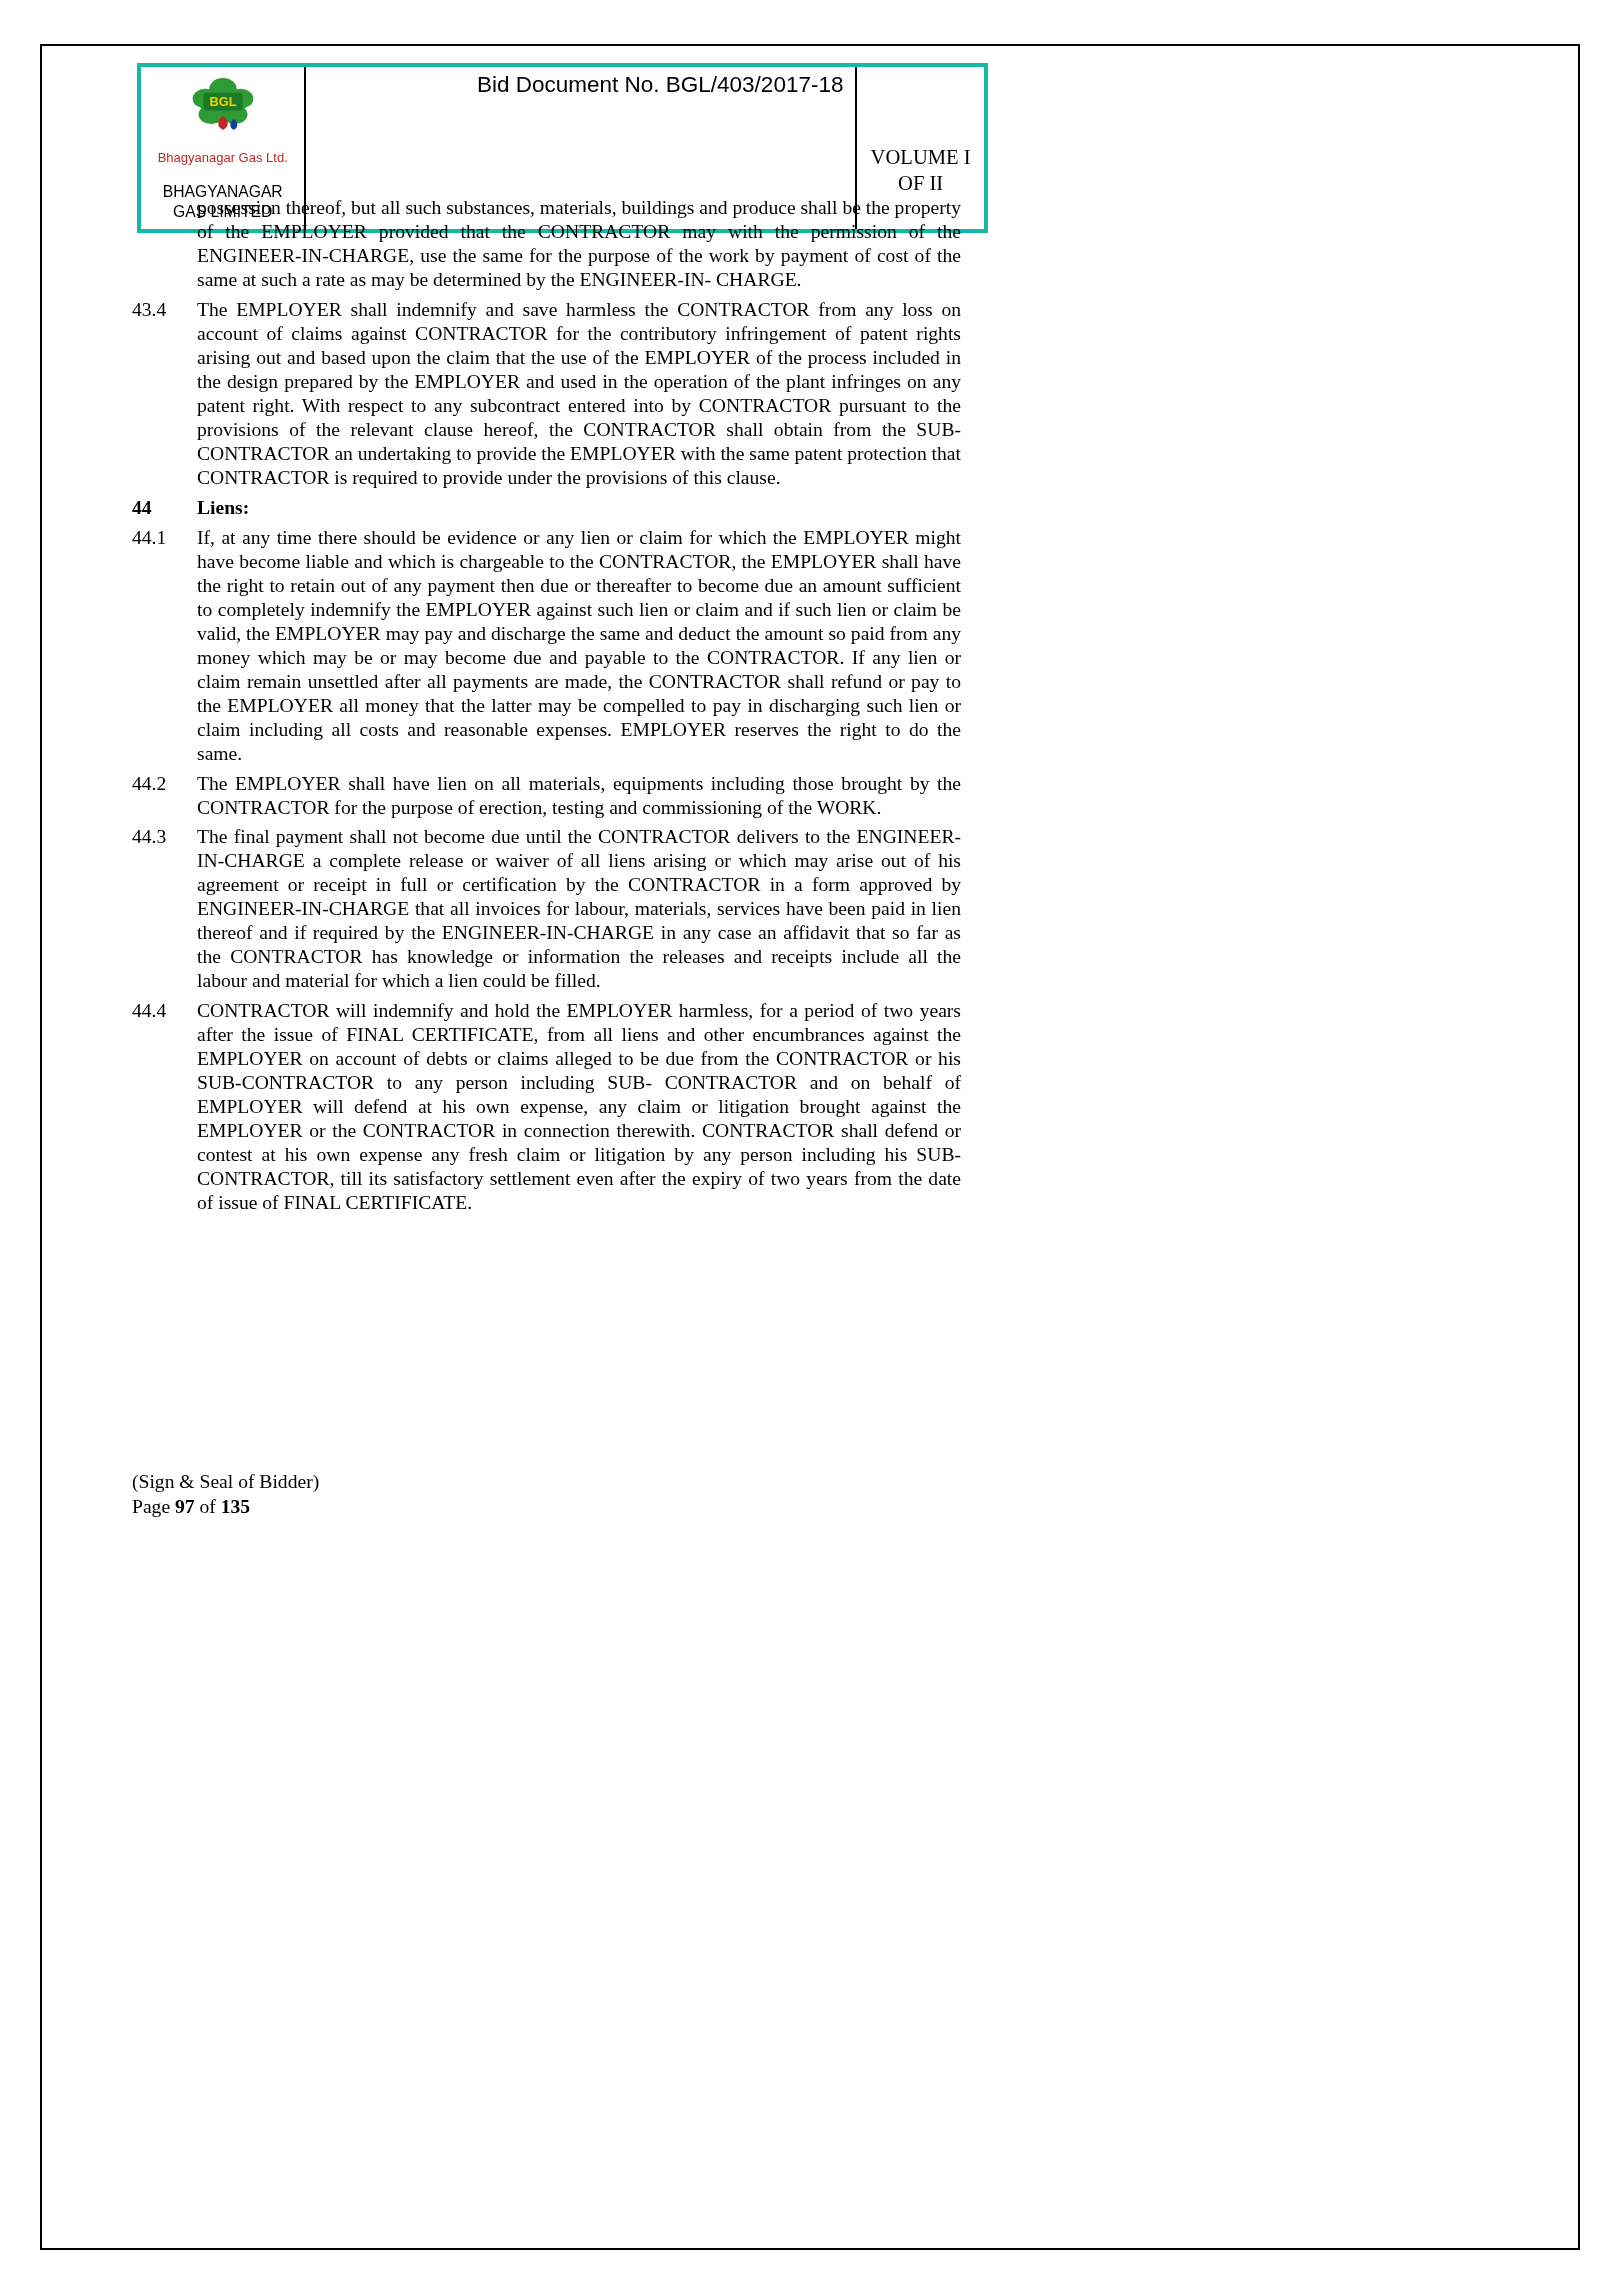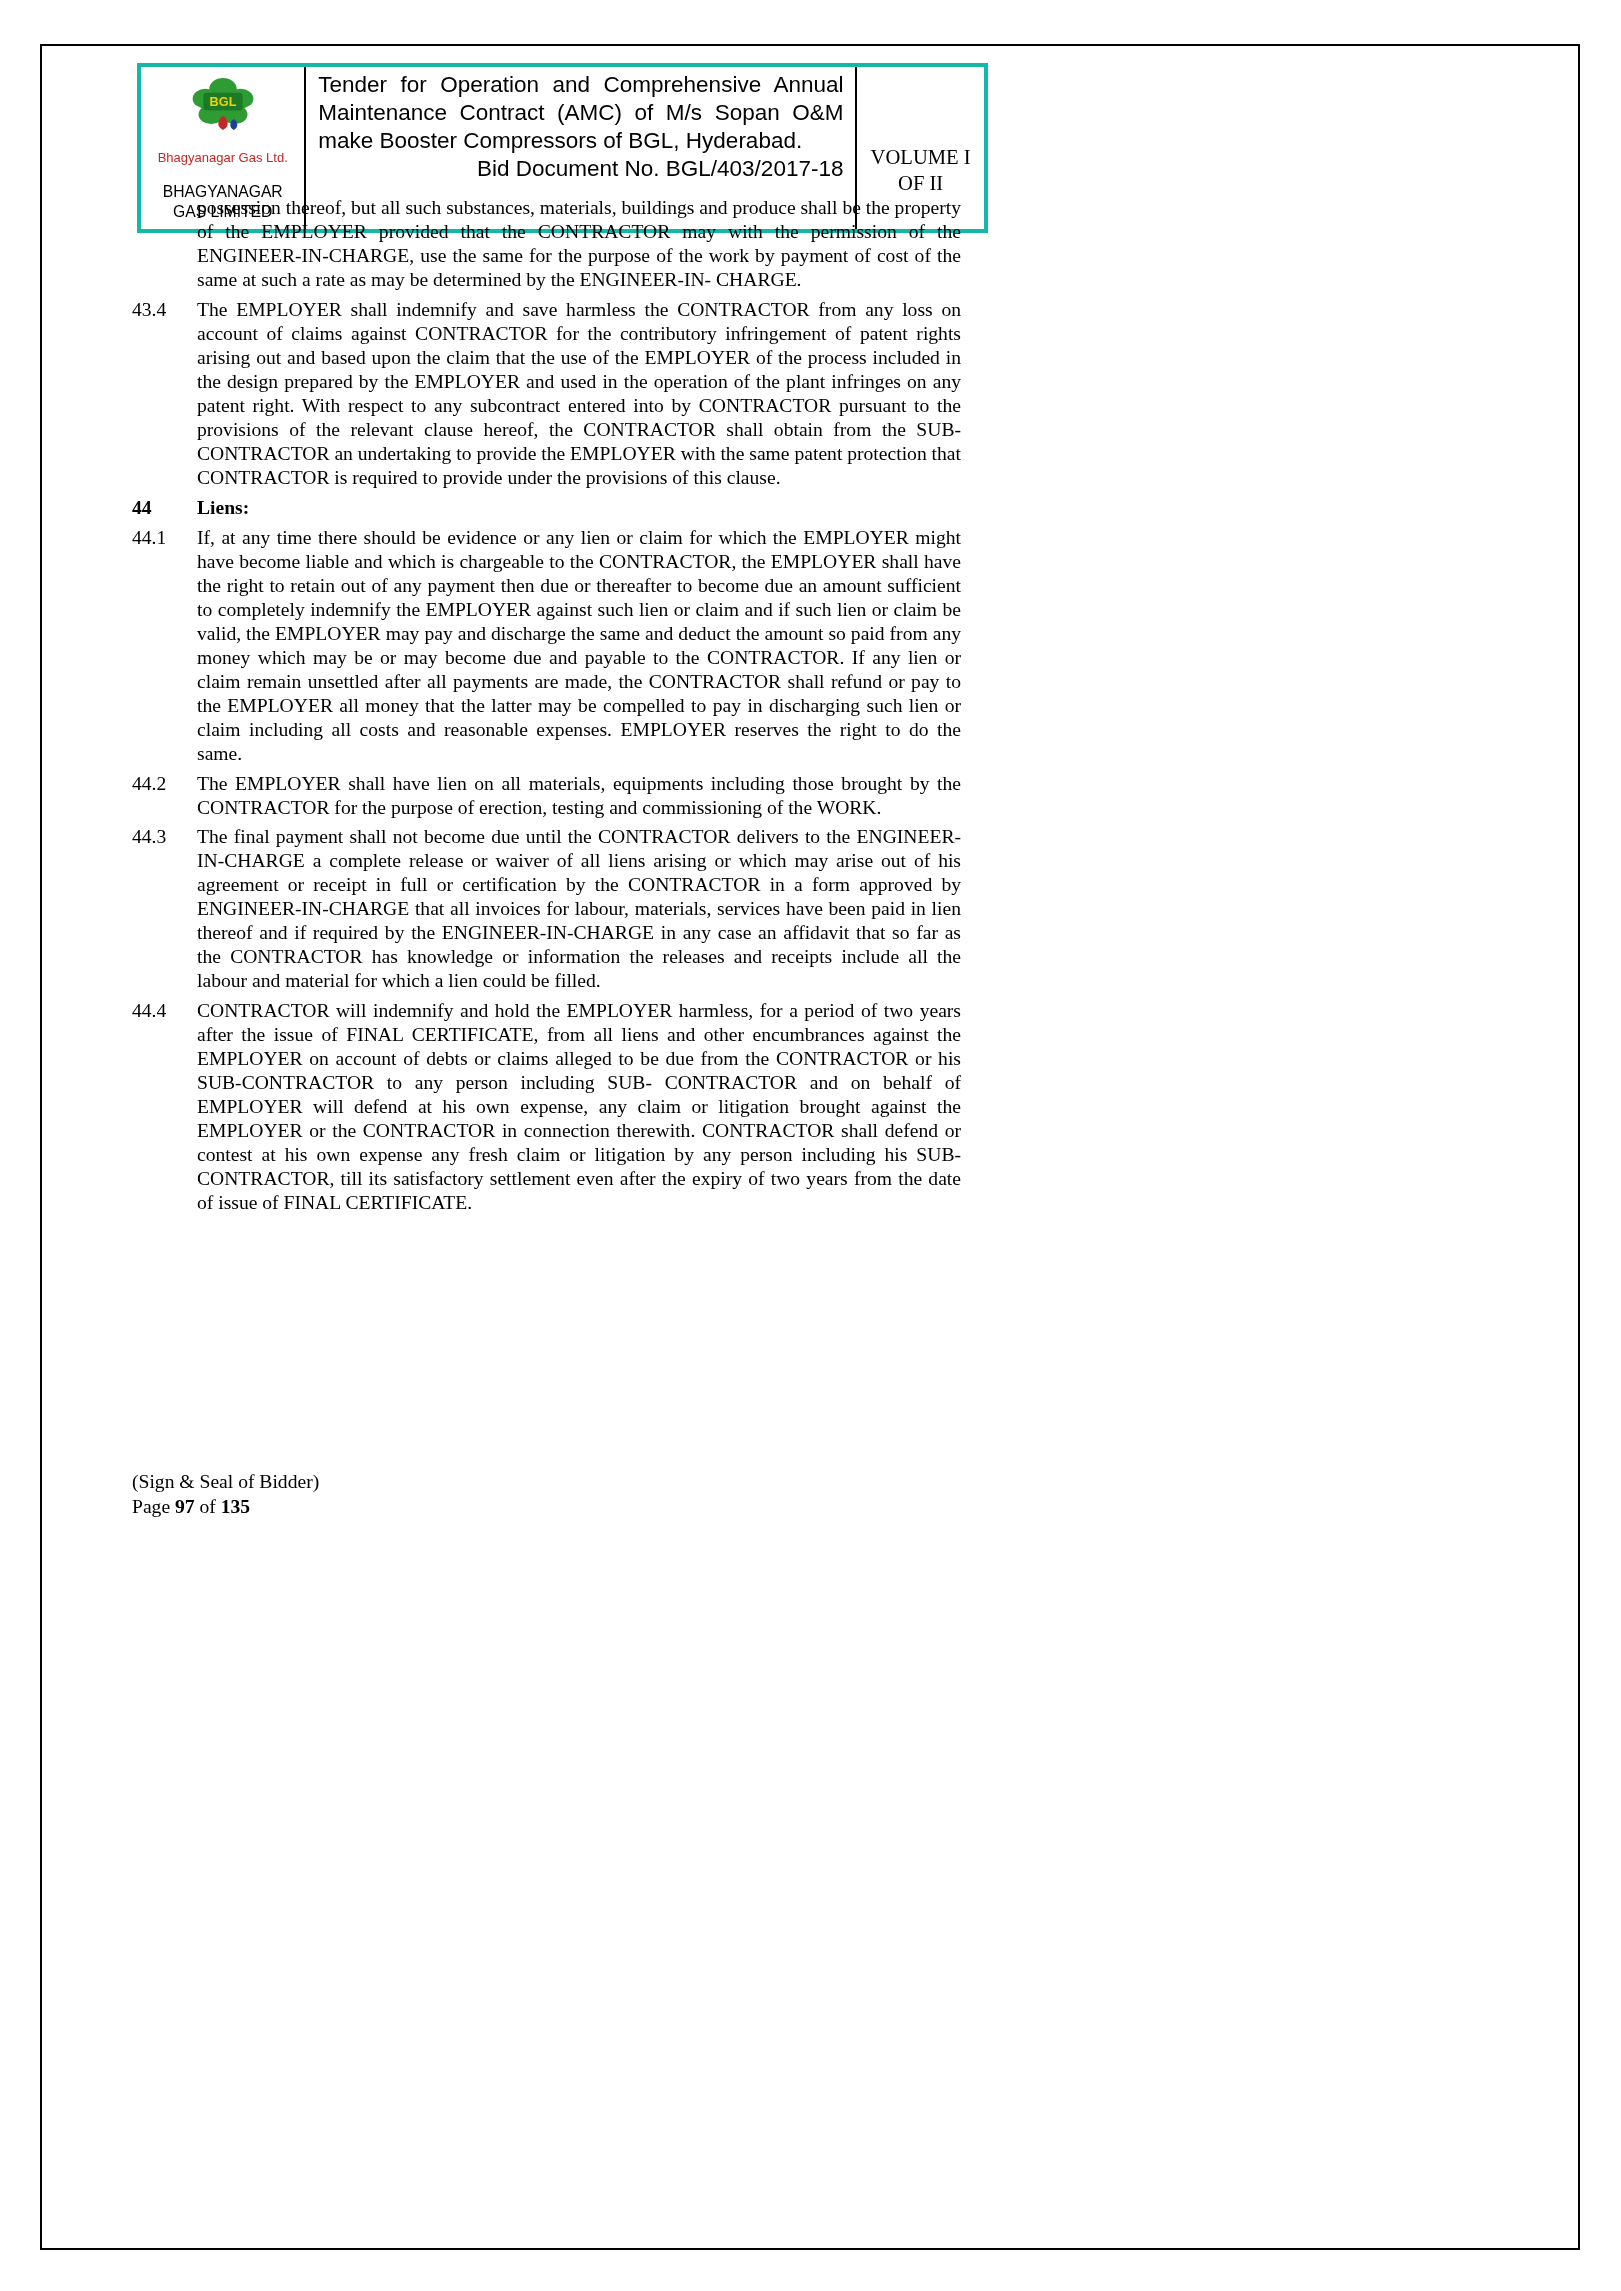--- a/index.html
+++ b/index.html
@@ -121,21 +121,20 @@
         <rect x="28" y="18" width="40" height="18" rx="3" fill="#1d7a24"></rect>
         <text x="48" y="32" text-anchor="middle" font-family="Liberation Sans, sans-serif" font-size="13" font-weight="bold" fill="#f2d100">BGL</text>
         <path d="M44 46 q4 -8 8 0 q3 6 -4 10 q-7 -4 -4 -10" fill="#c42727"></path>
         <path d="M56 48 q3 -6 6 0 q2 5 -3 8 q-5 -3 -3 -8" fill="#1b3e9b"></path>
       </svg>
       <div class="logo-subtext">Bhagyanagar Gas Ltd.</div>
       <div class="company-name">BHAGYANAGAR GAS LIMITED</div>
     </div>
 
     <div class="cell title-cell">
-      <div class="title-main">Tender for Operation and Comprehensive Annual Maintenance Contract (AMC) of M/s Sopan O&amp;M make Booster Compressors of BGL, Hyderabad.</div>
       <div class="title-sub">Bid Document No. BGL/403/2017-18</div>
     </div>
 
     <div class="cell volume-cell">
       <div>VOLUME I</div>
       <div>OF II</div>
     </div>
   </div>
 
   <div class="doc-body">

